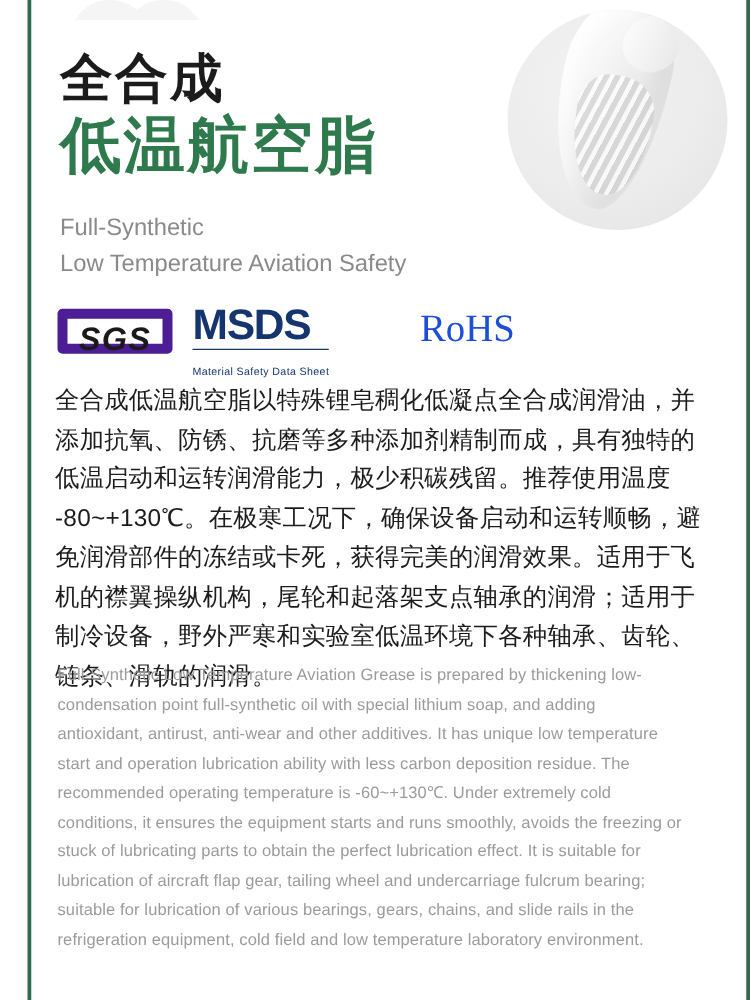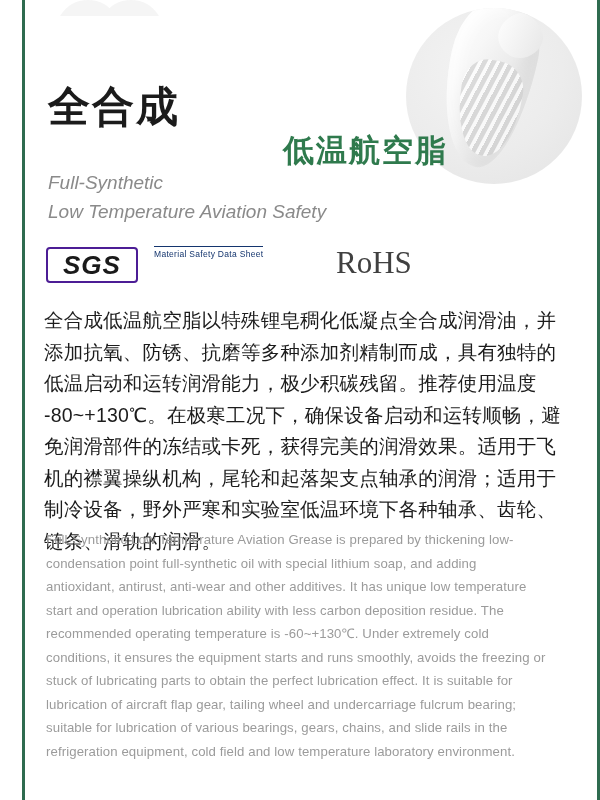--- a/index.html
+++ b/index.html
@@ -96,68 +96,65 @@
     border-radius: 60% 40% 50% 50% / 50% 60% 40% 50%;
     transform: rotate(-20deg);
   }
 
   
   .title-block {
     position: absolute;
     left: 48px;
     top: 40px;
     width: 400px;
-    margin-top: 44px;
   }
   .title-cn-1 {
     font-size: 42px;
     font-weight: bold;
     color: #1b1b1b;
     letter-spacing: 2px;
     line-height: 1.08;
     margin: 0;
   }
   .title-cn-2 {
-    font-size: 31px;
+    font-size: 49px;
     font-weight: bold;
     color: #2f7a4d;
     letter-spacing: 2px;
     line-height: 1.18;
     margin: 4px 0 0 0;
-    text-align: right;
   }
   .subtitle-en {
     position: absolute;
     left: 48px;
     top: 168px;
     width: 440px;
     color: #8a8a8a;
     font-size: 19px;
-    font-style: italic;
     line-height: 1.55;
   }
   .subtitle-en div {
     white-space: nowrap;
   }
 
   
   .certs {
     position: absolute;
     left: 46px;
     top: 245px;
     width: 480px;
     height: 46px;
   }
   .cert-sgs {
     position: absolute;
     left: 0;
     top: 2px;
     width: 92px;
     height: 36px;
-    border: 2px solid #4c1d95;
+    border: 8px solid #4c1d95;
     border-radius: 4px;
     color: #1a1a1a;
     font-size: 26px;
     font-weight: bold;
     font-style: italic;
     letter-spacing: 1px;
     text-align: center;
     line-height: 32px;
     box-sizing: border-box;
   }
@@ -173,28 +170,28 @@
     font-weight: bold;
     letter-spacing: -1px;
     line-height: 1;
   }
   .cert-msds .small {
     color: #14356e;
     font-size: 8.5px;
     letter-spacing: 0.3px;
     margin-top: 2px;
     border-top: 1px solid #14356e;
-    padding-top: 2px;
+    padding-top: 12px;
     display: inline-block;
   }
   .cert-rohs {
     position: absolute;
     left: 290px;
     top: 0px;
-    color: #404040;
+    color: #1d4ed8;
     font-family: "Liberation Serif", serif;
     font-size: 31px;
     letter-spacing: 0px;
   }
 
   
   .body-cn {
     position: absolute;
     left: 44px;
     top: 305px;
@@ -250,20 +247,21 @@
   </div>
 
   <div class="subtitle-en">
     <div>Full-Synthetic</div>
     <div>Low Temperature Aviation Safety</div>
   </div>
 
   <div class="certs">
     <div class="cert-sgs">SGS</div>
     <div class="cert-msds">
+      <div class="big">MSDS</div>
       <div class="small">Material Safety Data Sheet</div>
     </div>
     <div class="cert-rohs">RoHS</div>
   </div>
 
   <div class="body-cn">全合成低温航空脂以特殊锂皂稠化低凝点全合成润滑油，并添加抗氧、防锈、抗磨等多种添加剂精制而成，具有独特的低温启动和运转润滑能力，极少积碳残留。推荐使用温度 -80~+130℃。在极寒工况下，确保设备启动和运转顺畅，避免润滑部件的冻结或卡死，获得完美的润滑效果。适用于飞机的襟翼操纵机构，尾轮和起落架支点轴承的润滑；适用于制冷设备，野外严寒和实验室低温环境下各种轴承、齿轮、链条、滑轨的润滑。</div>
 
   <div class="body-en">Full-Synthetic Low Temperature Aviation Grease is prepared by thickening low-condensation point full-synthetic oil with special lithium soap, and adding antioxidant, antirust, anti-wear and other additives. It has unique low temperature start and operation lubrication ability with less carbon deposition residue. The recommended operating temperature is -60~+130℃. Under extremely cold conditions, it ensures the equipment starts and runs smoothly, avoids the freezing or stuck of lubricating parts to obtain the perfect lubrication effect. It is suitable for lubrication of aircraft flap gear, tailing wheel and undercarriage fulcrum bearing; suitable for lubrication of various bearings, gears, chains, and slide rails in the refrigeration equipment, cold field and low temperature laboratory environment.</div>
 
 </div>

